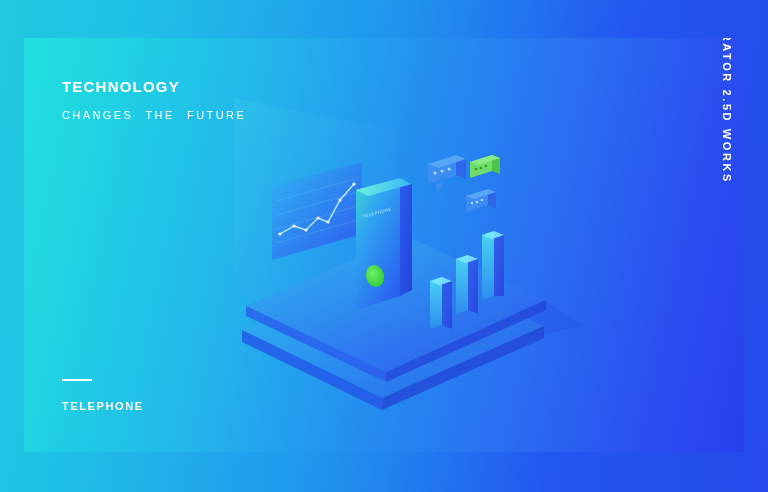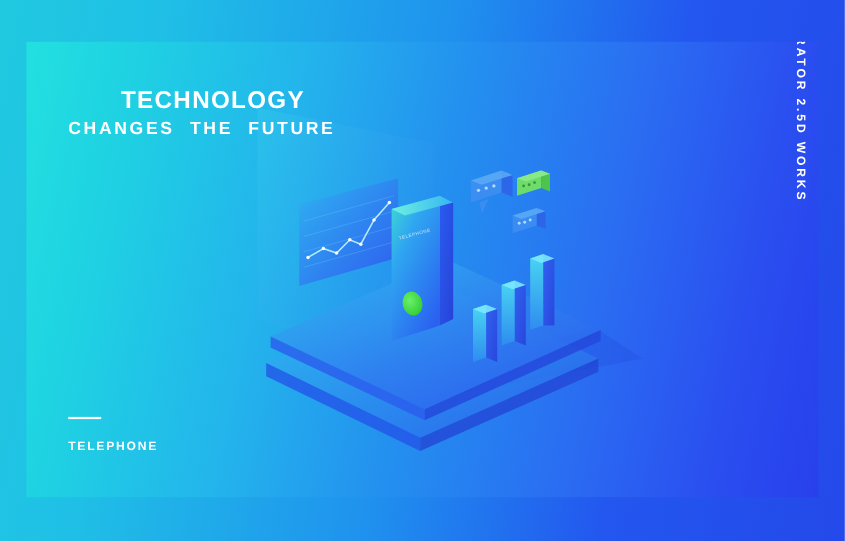--- a/index.html
+++ b/index.html
@@ -14,27 +14,26 @@
   
   .card {
     position:absolute; left:24px; top:38px; width:720px; height:414px;
     background:linear-gradient(102deg,#22e0e0 0%,#1fd2e2 12%,#23b4ec 32%,#2391ef 50%,#2a6ef2 70%,#2a4ef0 88%,#2840ec 100%);
     overflow:hidden;
   }
 
   
   .title {
     position:absolute; left:38px; top:40px;
-    font-size:22px; font-weight:bold; color:#ffffff;
+    font-size:15px; font-weight:bold; color:#ffffff;
     letter-spacing:1.2px;
-    margin-left:48px;
   }
   .subtitle {
     position:absolute; left:38px; top:71px;
-    font-size:16px; font-weight:bold; color:#ffffff;
+    font-size:11px; font-weight:normal; color:#ffffff;
     letter-spacing:2.4px; word-spacing:7px;text-align:center;
   }
   .rule {
     position:absolute; left:38px; top:341px;
     width:30px; height:2px; background:#ffffff;
   }
   .footer-label {
     position:absolute; left:38px; top:362px;
     font-size:11px; font-weight:bold; color:#ffffff;
     letter-spacing:1.6px;

